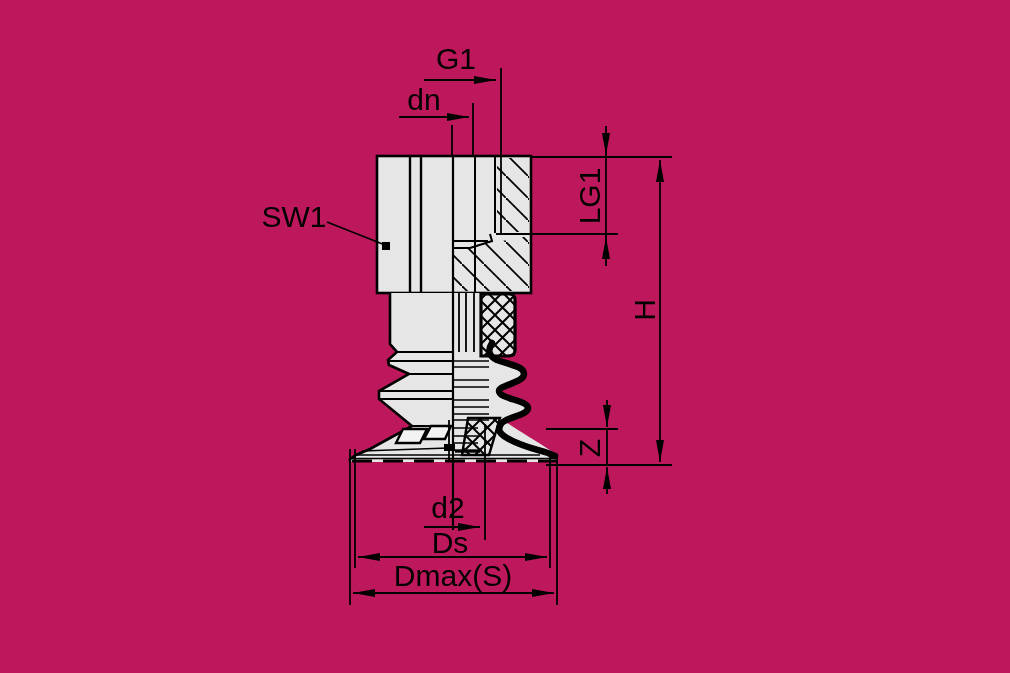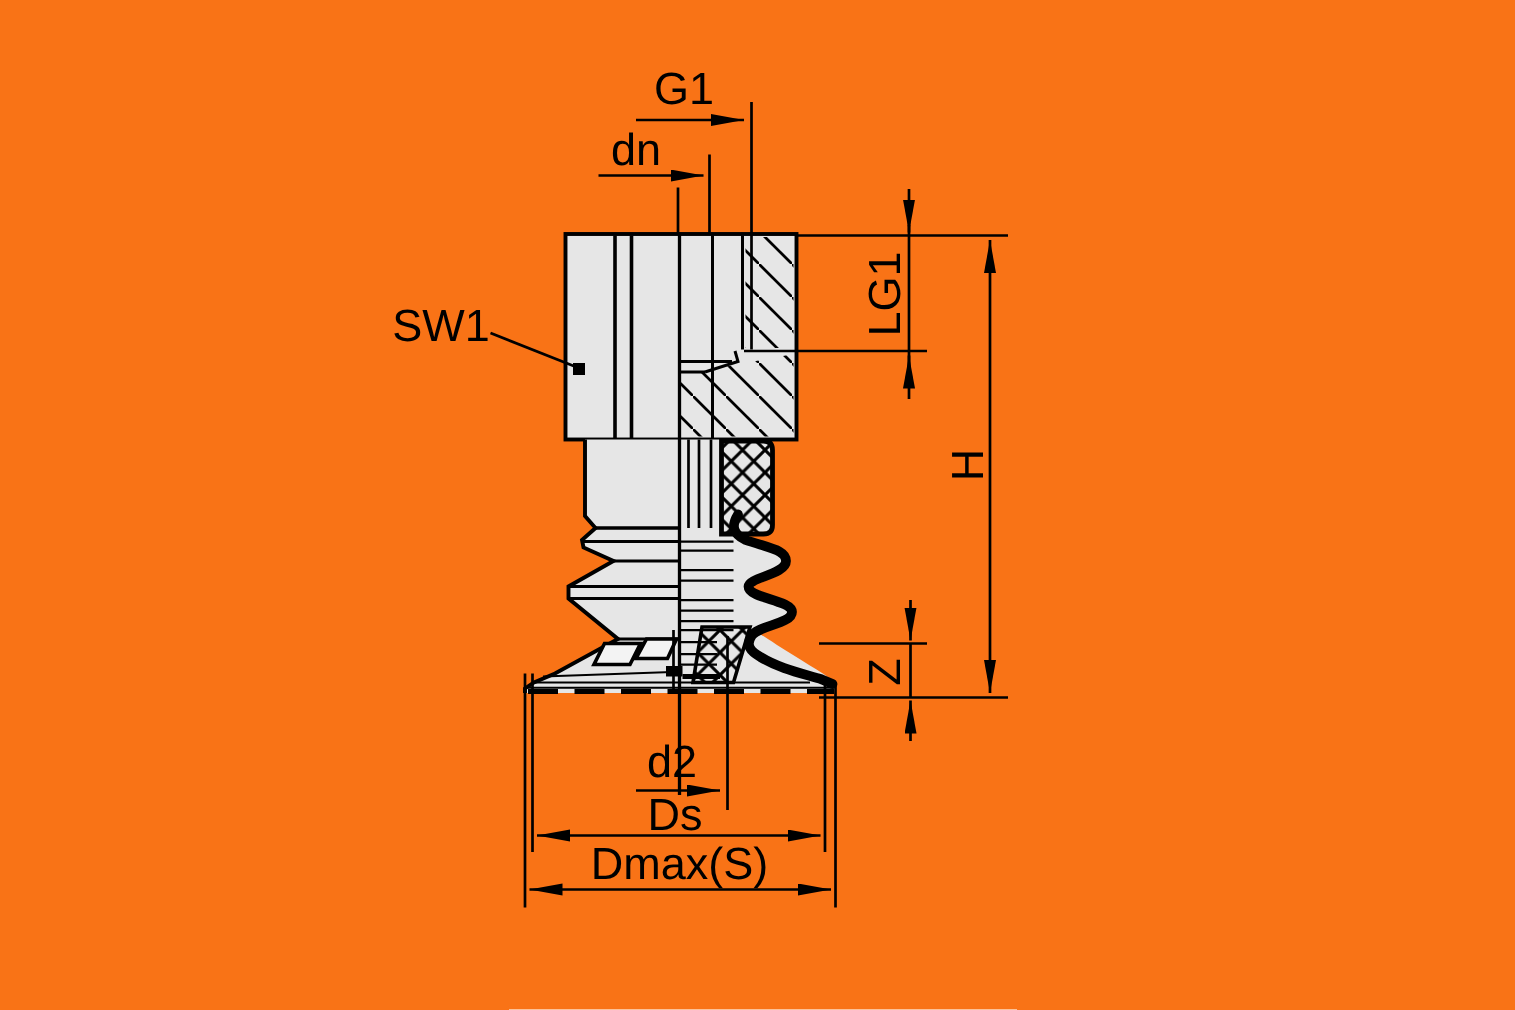--- a/index.html
+++ b/index.html
@@ -1,16 +1,16 @@
 <!DOCTYPE html>
 <html><head>
 <meta charset="utf-8">
 <style>
   html,body{margin:0;padding:0;background:#ffffff;}
-  .stage{position:relative;width:1010px;height:673px;background:#f97316;overflow:hidden;
+  .stage{position:relative;width:1010px;height:673px;background:#be185d;overflow:hidden;
          font-family:"Liberation Sans", sans-serif;}
   svg{display:block;}
   .dim-text{font-family:"Liberation Sans", sans-serif;font-size:30px;fill:#000;}
   .outline{stroke:#000;fill:none;}
 </style>
 </head>
 <body>
 
 <div class="stage">
 <svg width="1010" height="673" viewBox="0 0 1010 673">

